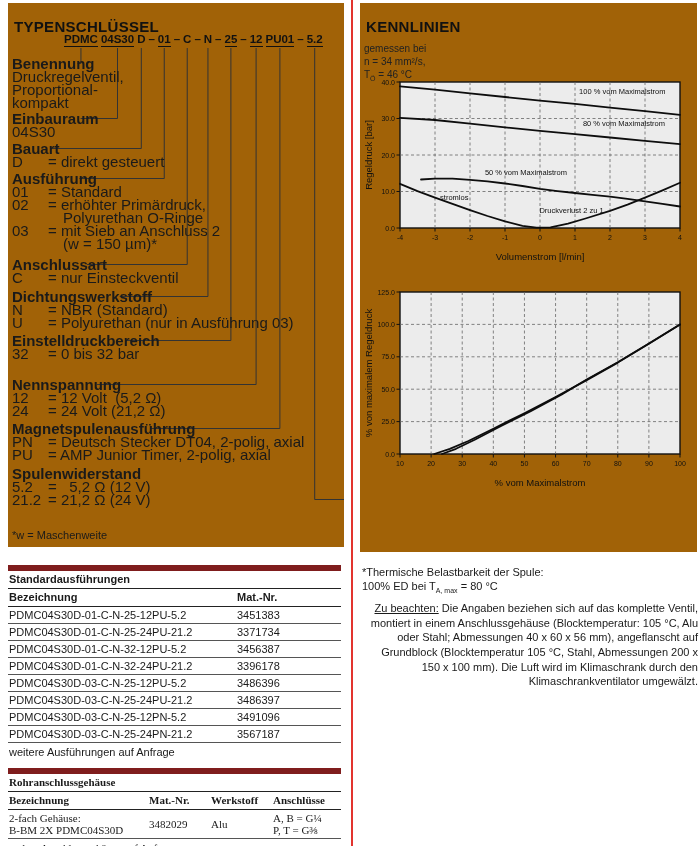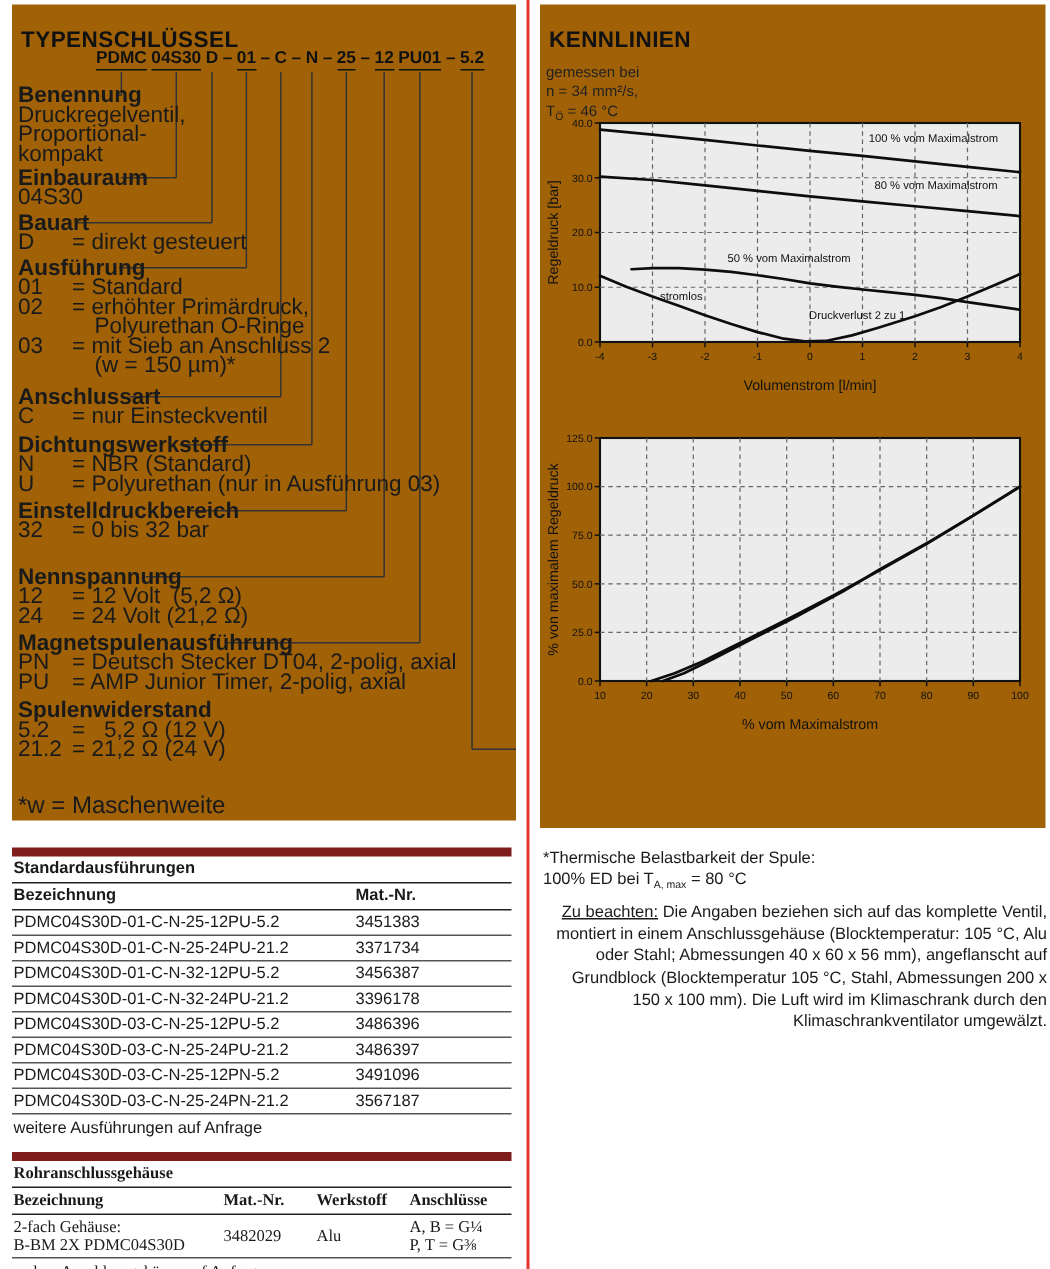--- a/index.html
+++ b/index.html
@@ -17,21 +17,21 @@
   #connector-svg{position:absolute;left:0;top:0;z-index:0;}
   
   .sec{position:absolute;left:4px;width:340px;z-index:1;font-size:15px;line-height:13px;}
   .sec-title{font-weight:bold;display:inline-block;padding-right:2px;}
   .row{white-space:pre;}
   .code-col{display:inline-block;width:36px;}
   .val{white-space:pre;}
   .val.ind{padding-left:51px;}
   .s0{top:54px}.s1{top:109px}.s2{top:139px}.s3{top:169px}.s4{top:255px}
   .s5{top:287px}.s6{top:331px}.s7{top:375px}.s8{top:419px}.s9{top:464px}
-  #typ-footnote{position:absolute;left:4px;top:526px;font-size:16px;}
+  #typ-footnote{position:absolute;left:4px;top:526px;font-size:11px;}
   
   #conditions{position:absolute;left:4px;top:39px;font-size:10px;line-height:13px;color:#222;}
   sub{font-size:7px;}
   svg text{font-family:"Liberation Sans",sans-serif;}
   #chart-1{position:absolute;left:0;top:73px;}
   #chart-2{position:absolute;left:0;top:283px;}
   
   #tables{position:absolute;left:8px;top:565px;width:333px;font-size:11px;}
   .t-title{font-weight:bold;border-top:6px solid #7f1d1d;border-bottom:1px solid #222;padding:2px 1px 3px 1px;}
   .t-head{display:flex;font-weight:bold;border-bottom:1.5px solid #222;padding:2px 1px 3px 1px;}

